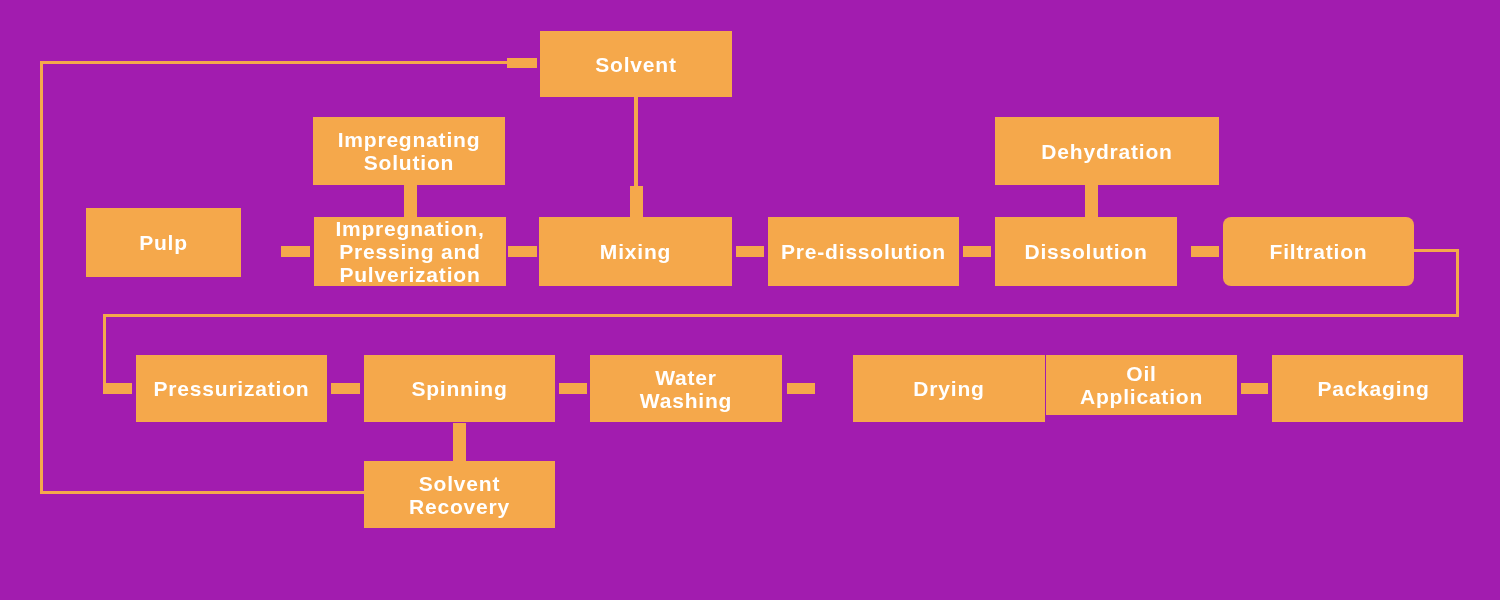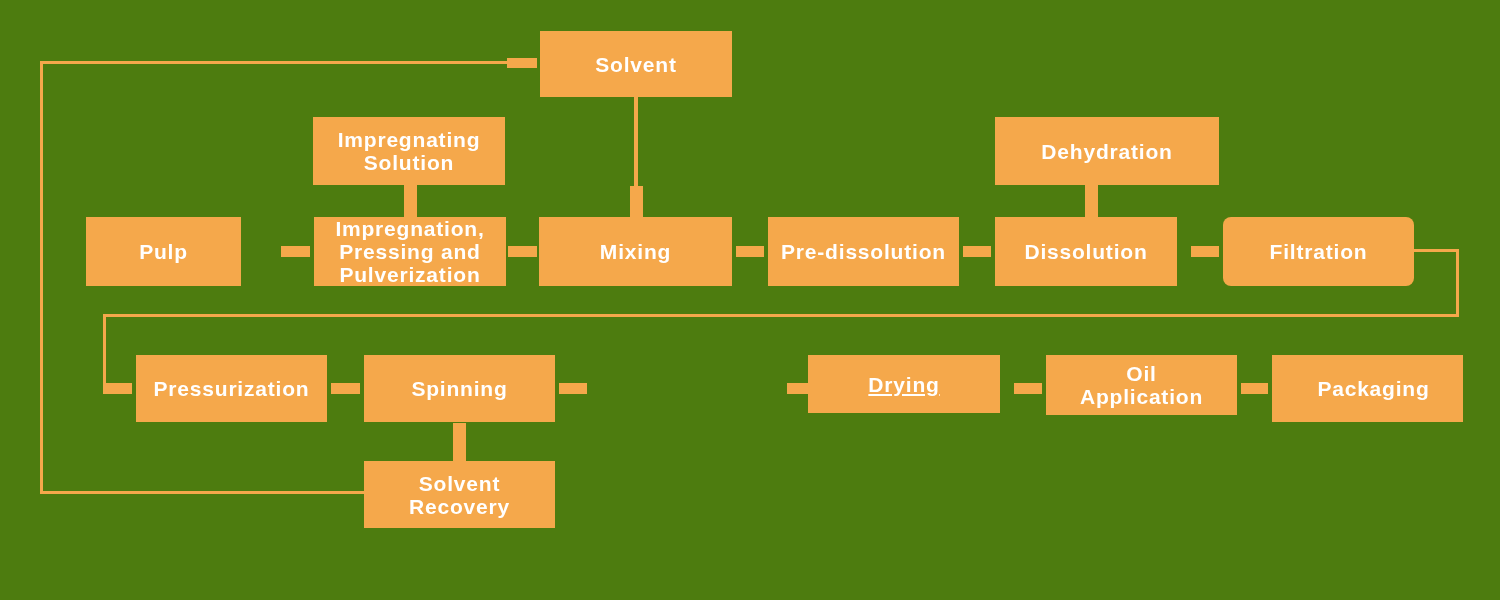--- a/index.html
+++ b/index.html
@@ -1,20 +1,20 @@
 <!DOCTYPE html>
 <html><head>
 <meta charset="utf-8">
 <style>
   html, body { margin: 0; padding: 0; background: #ffffff; }
   #canvas {
     position: relative;
     width: 1500px;
     height: 600px;
-    background: #4d7c0f;
+    background: #a21caf;
     overflow: hidden;
     font-family: "Liberation Sans", sans-serif;
   }
   .node {
     position: absolute;
     background: #F5A84B;
     color: #ffffff;
     font-weight: 700;
     font-size: 21px;
     letter-spacing: 0.8px;
@@ -28,30 +28,30 @@
   }
   .stub, .edge {
     position: absolute;
     background: #F5A84B;
   }
 
   
   .n-solvent          { left: 540px;  top: 31px;  width: 192px; height: 66px; }
   .n-impreg-solution  { left: 313px;  top: 117px; width: 192px; height: 68px; }
   .n-dehydration      { left: 995px;  top: 117px; width: 224px; height: 68px; }
-  .n-pulp             { left: 86px;   top: 217px; width: 155px; height: 69px; }
+  .n-pulp             { left: 86px;   top: 208px; width: 155px; height: 69px; }
   .n-impregnation     { left: 314px;  top: 217px; width: 192px; height: 69px; }
   .n-mixing           { left: 539px;  top: 217px; width: 193px; height: 69px; }
   .n-pre-dissolution  { left: 768px;  top: 217px; width: 191px; height: 69px; }
   .n-dissolution      { left: 995px;  top: 217px; width: 182px; height: 69px; }
   .n-filtration       { left: 1223px; top: 217px; width: 191px; height: 69px; border-radius: 8px; }
   .n-pressurization   { left: 136px;  top: 355px; width: 191px; height: 67px; text-align: center; }
   .n-spinning         { left: 364px;  top: 355px; width: 191px; height: 67px; }
   .n-water-washing    { left: 590px;  top: 355px; width: 192px; height: 67px; }
-  .n-drying           { left: 808px;  top: 355px; width: 192px; height: 58px; text-decoration: underline; }
+  .n-drying           { left: 853px;  top: 355px; width: 192px; height: 67px; }
   .n-oil-application  { left: 1046px; top: 355px; width: 191px; height: 60px; }
   .n-packaging        { left: 1272px; top: 355px; width: 191px; height: 67px; padding-left: 12px; }
   .n-solvent-recovery { left: 364px;  top: 461px; width: 191px; height: 67px; }
 
   
   .s-pulp-impregnation      { left: 281px;  top: 246px; width: 29px; height: 11px; }
   .s-impregnation-mixing    { left: 508px;  top: 246px; width: 29px; height: 11px; }
   .s-mixing-predis          { left: 736px;  top: 246px; width: 28px; height: 11px; }
   .s-predis-dissolution     { left: 963px;  top: 246px; width: 28px; height: 11px; }
   .s-dissolution-filtration { left: 1191px; top: 246px; width: 28px; height: 11px; }
@@ -118,20 +118,22 @@
   <div class="node n-pulp">Pulp</div>
   <div class="node n-impregnation">Impregnation,
 Pressing and
 Pulverization</div>
   <div class="node n-mixing">Mixing</div>
   <div class="node n-pre-dissolution">Pre-dissolution</div>
   <div class="node n-dissolution">Dissolution</div>
   <div class="node n-filtration">Filtration</div>
   <div class="node n-pressurization">Pressurization</div>
   <div class="node n-spinning">Spinning</div>
+  <div class="node n-water-washing">Water
+Washing</div>
   <div class="node n-drying">Drying</div>
   <div class="node n-oil-application">Oil
 Application</div>
   <div class="node n-packaging">Packaging</div>
   <div class="node n-solvent-recovery">Solvent
 Recovery</div>
 
 </div>
 
 </body></html>

